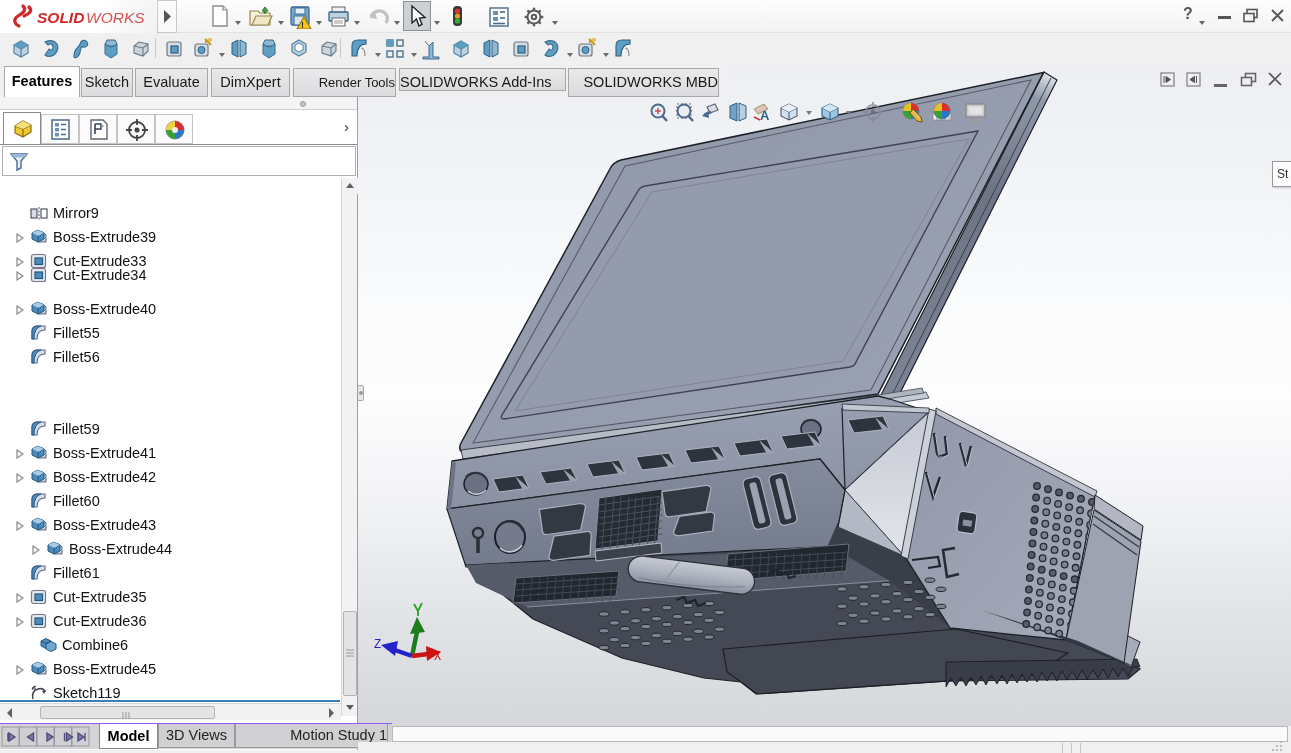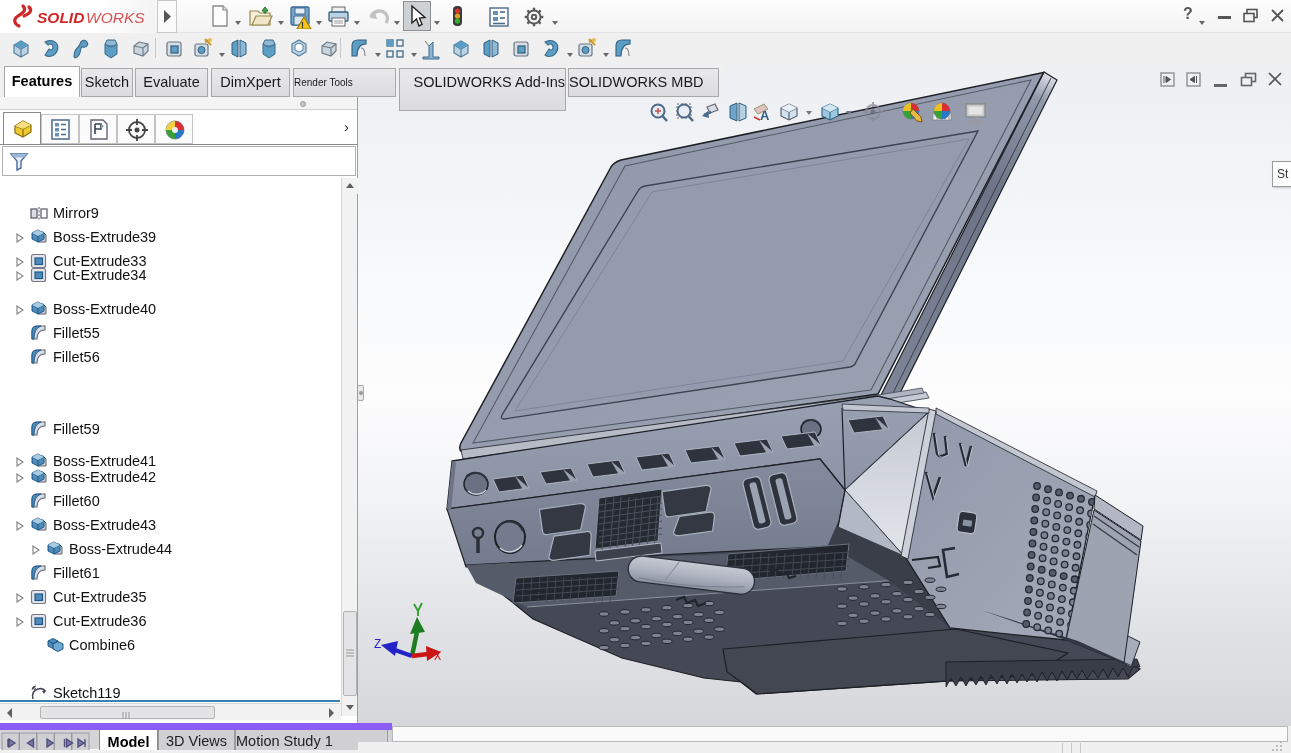--- a/index.html
+++ b/index.html
@@ -219,23 +219,23 @@
 <div class="abs" style="left:612px;top:3px"><svg width="22" height="26" viewBox="0 0 22 26">
         <path d="M4,20 L4,10 Q4,4 10,4 L18,4 L18,8 Q9,8 9,20 Z" fill="#5d9ec4" stroke="#2f5f81" stroke-width="1.1"></path>
         <path d="M13,12 Q17,12 17,20" fill="none" stroke="#888" stroke-width="1.2"></path>
       </svg></div>
 </div>
 <div class="abs" style="left:0;top:63px;width:724px;height:34px;background:#f0f0f1;z-index:5">
 <div class="abs" style="left:4px;top:3px;width:76px;height:31px;background:#fff;border:1px solid #a8a8aa;border-bottom:none;font-weight:bold;font-size:14.5px;color:#000;text-align:center;line-height:28px">Features</div>
 <div class="abs" style="left:81px;top:5px;width:52px;height:29px;background:linear-gradient(#e9e9eb,#dcdcdf);border:1px solid #a8a8aa;font-size:14.5px;color:#1a1a1a;text-align:center;line-height:27px">Sketch</div>
 <div class="abs" style="left:135px;top:5px;width:73px;height:29px;background:linear-gradient(#e9e9eb,#dcdcdf);border:1px solid #a8a8aa;font-size:14.5px;color:#1a1a1a;text-align:center;line-height:27px">Evaluate</div>
 <div class="abs" style="left:211px;top:5px;width:79px;height:29px;background:linear-gradient(#e9e9eb,#dcdcdf);border:1px solid #a8a8aa;font-size:14.5px;color:#1a1a1a;text-align:center;line-height:27px">DimXpert</div>
-<div class="abs" style="left:293px;top:5px;width:103px;height:29px;background:linear-gradient(#e9e9eb,#dcdcdf);border:1px solid #a8a8aa;font-size:10px;color:#1a1a1a;text-align:left;line-height:27px">Render Tools</div>
-<div class="abs" style="left:399px;top:5px;width:167px;height:43px;background:linear-gradient(#e9e9eb,#dcdcdf);border:1px solid #a8a8aa;font-size:14.5px;color:#1a1a1a;text-align:right;line-height:27px">SOLIDWORKS Add-Ins</div>
-<div class="abs" style="left:568px;top:5px;width:151px;height:29px;background:linear-gradient(#e9e9eb,#dcdcdf);border:1px solid #a8a8aa;font-size:14.5px;color:#1a1a1a;text-align:left;line-height:27px">SOLIDWORKS MBD</div>
+<div class="abs" style="left:293px;top:5px;width:103px;height:29px;background:linear-gradient(#e9e9eb,#dcdcdf);border:1px solid #a8a8aa;font-size:13px;color:#1a1a1a;text-align:right;line-height:27px">Render Tools</div>
+<div class="abs" style="left:399px;top:5px;width:167px;height:23px;background:linear-gradient(#e9e9eb,#dcdcdf);border:1px solid #a8a8aa;font-size:14.5px;color:#1a1a1a;text-align:left;line-height:27px">SOLIDWORKS Add-Ins</div>
+<div class="abs" style="left:568px;top:5px;width:151px;height:29px;background:linear-gradient(#e9e9eb,#dcdcdf);border:1px solid #a8a8aa;font-size:14.5px;color:#1a1a1a;text-align:right;line-height:27px">SOLIDWORKS MBD</div>
 </div>
 <svg class="abs" style="left:1160px;top:72px;z-index:6" width="16" height="16">
     <rect x="1" y="1" width="13" height="13" fill="none" stroke="#888" stroke-width="1.3"></rect>
     <path d="M4,4 L4,11 M10.5,7.5 L6,4.5 L6,10.5 Z" stroke="#555" fill="#555"></path>
   </svg>
 <svg class="abs" style="left:1186px;top:72px;z-index:6" width="16" height="16">
     <rect x="1" y="1" width="13" height="13" fill="none" stroke="#888" stroke-width="1.3"></rect>
     <path d="M10.5,4 L10.5,11 M4,7.5 L8.5,4.5 L8.5,10.5 Z" stroke="#555" fill="#555"></path>
   </svg>
 <div class="abs" style="left:1214px;top:84px;width:13px;height:3px;background:#666;z-index:6"></div>
@@ -763,21 +763,21 @@
         </svg></div>
       <div class="abs" style="left:53px;top:3px;font-size:14.5px;color:#111">Fillet56</div>
     </div>
     <div class="abs" style="left:0;top:321px;width:340px;height:24px">
       <div class="abs" style="left:29px;top:1px"><svg width="20" height="20" viewBox="0 0 20 20">
           <path d="M3,16 L3,8 Q3,3 9,3 L16,3 L16,7 Q8,7 8,16 Z" fill="#d8dce4" stroke="#667" stroke-width="1.1"></path>
           <path d="M3,16 L3,8 Q3,3 9,3 L12,3 Q5,5 5,16 Z" fill="#4f8ab8" stroke="#1f5a88" stroke-width="1"></path>
         </svg></div>
       <div class="abs" style="left:53px;top:3px;font-size:14.5px;color:#111">Fillet59</div>
     </div>
-    <div class="abs" style="left:0;top:353px;width:292px;height:24px">
+    <div class="abs" style="left:0;top:345px;width:292px;height:24px">
       <svg class="abs" style="left:16px;top:7px" width="8" height="10">
         <path d="M1,1 L7,5 L1,9 Z" fill="none" stroke="#888" stroke-width="1.2"></path>
       </svg>
       <div class="abs" style="left:29px;top:1px"><svg width="20" height="20" viewBox="0 0 20 20">
           <path d="M6,5 L14,5 L17,8 L17,15 L9,15 L6,12 Z" fill="#c8ccd4" stroke="#667" stroke-width="1"></path>
           <path d="M3,6 L9,3 L15,6 L15,12 L9,15 L3,12 Z" fill="#4f8ab8" stroke="#1f5a88" stroke-width="1"></path>
           <path d="M3,6 L9,9 L15,6 M9,9 L9,15" fill="none" stroke="#1f5a88" stroke-width="1"></path>
           <path d="M3,6 L9,3 L15,6 L9,9 Z" fill="#a8cce4"></path>
         </svg></div>
       <div class="abs" style="left:53px;top:3px;font-size:14.5px;color:#111">Boss-Extrude41</div>
@@ -845,27 +845,39 @@
     <div class="abs" style="left:0;top:513px;width:340px;height:24px">
       <svg class="abs" style="left:16px;top:7px" width="8" height="10">
         <path d="M1,1 L7,5 L1,9 Z" fill="none" stroke="#888" stroke-width="1.2"></path>
       </svg>
       <div class="abs" style="left:29px;top:1px"><svg width="20" height="20" viewBox="0 0 20 20">
           <rect x="2.5" y="3.5" width="14" height="13" rx="2" fill="#e4e6ea" stroke="#778" stroke-width="1.2"></rect>
           <rect x="6" y="7" width="7.5" height="6.5" fill="#4f8ab8" stroke="#1f5a88" stroke-width="1.2"></rect>
         </svg></div>
       <div class="abs" style="left:53px;top:3px;font-size:14.5px;color:#111">Cut-Extrude36</div>
     </div>
-    <div class="abs" style="left:16px;top:537px;width:320px;height:24px">
+    <div class="abs" style="left:9px;top:537px;width:320px;height:24px">
       <div class="abs" style="left:29px;top:1px"><svg width="20" height="20" viewBox="0 0 20 20">
           <path d="M3,6 L8,3.5 L13,6 L13,11 L8,13.5 L3,11 Z" fill="#4f8ab8" stroke="#1f5a88"></path>
           <path d="M8,9 L13,6.5 L18,9 L18,14 L13,16.5 L8,14 Z" fill="#6fa8d0" stroke="#1f5a88"></path>
           <path d="M3,6 L8,8.5 L13,6" fill="none" stroke="#1f5a88"></path>
         </svg></div>
       <div class="abs" style="left:53px;top:3px;font-size:14.5px;color:#111">Combine6</div>
+    </div>
+    <div class="abs" style="left:0;top:561px;width:340px;height:24px">
+      <svg class="abs" style="left:16px;top:7px" width="8" height="10">
+        <path d="M1,1 L7,5 L1,9 Z" fill="none" stroke="#888" stroke-width="1.2"></path>
+      </svg>
+      <div class="abs" style="left:29px;top:1px"><svg width="20" height="20" viewBox="0 0 20 20">
+          <path d="M6,5 L14,5 L17,8 L17,15 L9,15 L6,12 Z" fill="#c8ccd4" stroke="#667" stroke-width="1"></path>
+          <path d="M3,6 L9,3 L15,6 L15,12 L9,15 L3,12 Z" fill="#4f8ab8" stroke="#1f5a88" stroke-width="1"></path>
+          <path d="M3,6 L9,9 L15,6 M9,9 L9,15" fill="none" stroke="#1f5a88" stroke-width="1"></path>
+          <path d="M3,6 L9,3 L15,6 L9,9 Z" fill="#a8cce4"></path>
+        </svg></div>
+      <div class="abs" style="left:53px;top:3px;font-size:14.5px;color:#111">Boss-Extrude45</div>
     </div>
     <div class="abs" style="left:0;top:585px;width:340px;height:24px">
       <div class="abs" style="left:29px;top:1px"><svg width="20" height="20" viewBox="0 0 20 20">
           <path d="M4,16 Q2,8 9,6 Q15,4.5 16,9" fill="none" stroke="#445" stroke-width="1.6"></path>
           <path d="M15,11 L17,7 L13,8 Z" fill="#445"></path>
           <path d="M4,4 l3,1.5 M4,4 l1.5,3 M4,4 l3,-1 M4,4 l-1,3" stroke="#445" stroke-width="1"></path>
         </svg></div>
       <div class="abs" style="left:53px;top:3px;font-size:14.5px;color:#111">Sketch119</div>
     </div>
 <div class="abs" style="left:0;top:603px;width:340px;height:2px;background:#3c7fb1"></div>
@@ -884,21 +896,21 @@
 <div class="abs" style="left:2px;top:1px"><svg width="16" height="16">
           <path d="M10,3 L5,8 L10,13 Z" fill="#606060"></path>
         </svg></div>
 <div class="abs" style="left:323px;top:1px"><svg width="16" height="16">
           <path d="M6,3 L11,8 L6,13 Z" fill="#606060"></path>
         </svg></div>
 <div class="abs" style="left:40px;top:2px;width:175px;height:13px;background:#e4e4e6;border:1px solid #b4b4b6;border-radius:2px"><svg width="173" height="11">
           <path d="M82,2 v7 M85,2 v7 M88,2 v7" stroke="#999" stroke-width="1"></path>
         </svg></div>
 </div>
-<div class="abs" style="left:0;top:626px;width:392px;height:26px;background:#d4d4d6;border-top:7px solid #8b5cf6">
+<div class="abs" style="left:0;top:626px;width:392px;height:26px;background:#d4d4d6;border-top:1px solid #8b5cf6">
 <svg class="abs" style="left:1px;top:2px" width="90" height="22" viewBox="0 0 90 22">
 <rect x="1.0" y="1" width="17" height="19" fill="#cfcfd4" stroke="#9a9aa0"></rect>
 <rect x="18.5" y="1" width="17" height="19" fill="#cfcfd4" stroke="#9a9aa0"></rect>
 <rect x="36.0" y="1" width="17" height="19" fill="#cfcfd4" stroke="#9a9aa0"></rect>
 <rect x="53.5" y="1" width="17" height="19" fill="#cfcfd4" stroke="#9a9aa0"></rect>
 <rect x="71.0" y="1" width="17" height="19" fill="#cfcfd4" stroke="#9a9aa0"></rect>
 <g transform="translate(1.0,1)">
           <path d="M6,6 v8 M13,10 l-6,-4 v8 Z" fill="#7878a8" stroke="#50507a" stroke-width="1.4"></path>
         </g>
 <g transform="translate(18.5,1)">
@@ -909,21 +921,21 @@
         </g>
 <g transform="translate(53.5,1)">
           <path d="M12,6 l6,4 l-6,4 Z M10,6 v8" fill="#7878a8" stroke="#50507a" stroke-width="1.4"></path>
         </g>
 <g transform="translate(71.0,1)">
           <path d="M13,6 v8 M6,6 l6,4 l-6,4 Z" fill="#7878a8" stroke="#50507a" stroke-width="1.4"></path>
         </g>
 </svg>
 <div class="abs" style="left:99px;top:0px;width:59px;height:25px;background:#fff;border:1px solid #8a8a8a;border-top:none;font-weight:bold;font-size:14.5px;color:#000;text-align:center;line-height:24px">Model</div>
 <div class="abs" style="left:158px;top:0px;width:77px;height:24px;background:#d0d0d3;border:1px solid #9a9aa0;border-top:none;font-size:14.5px;color:#222;text-align:center;line-height:23px">3D Views</div>
-<div class="abs" style="left:235px;top:0px;width:153px;height:24px;background:#d0d0d3;border:1px solid #9a9aa0;border-top:none;font-size:14.5px;color:#222;text-align:left;line-height:23px">Motion Study 1</div>
+<div class="abs" style="left:235px;top:0px;width:153px;height:24px;background:#d0d0d3;border:1px solid #9a9aa0;border-top:none;font-size:14.5px;color:#222;text-align:right;line-height:23px">Motion Study 1</div>
 </div>
 <div class="abs" style="left:0;top:653px;width:392px;height:4px;background:#f0f0f1"></div>
 </div>
 <div class="abs" style="left:392px;top:726px;width:896px;height:16px;background:#fafafb;border:1px solid #b8b8ba"></div>
 <div class="abs" style="left:358px;top:742px;width:933px;height:11px;background:#f0f0f1"></div>
 <div class="abs" style="left:1062px;top:743px;width:30px;height:10px;border-left:1px solid #c8c8c8">
     <div style="width:10px;height:10px;border-left:1px solid #c8c8c8;border-right:1px solid #c8c8c8;margin-left:8px"></div>
   </div>
 <svg class="abs" style="left:1270px;top:740px" width="14" height="12">
     <circle cx="11" cy="2" r="1.1" fill="#b0b0b2"></circle>

